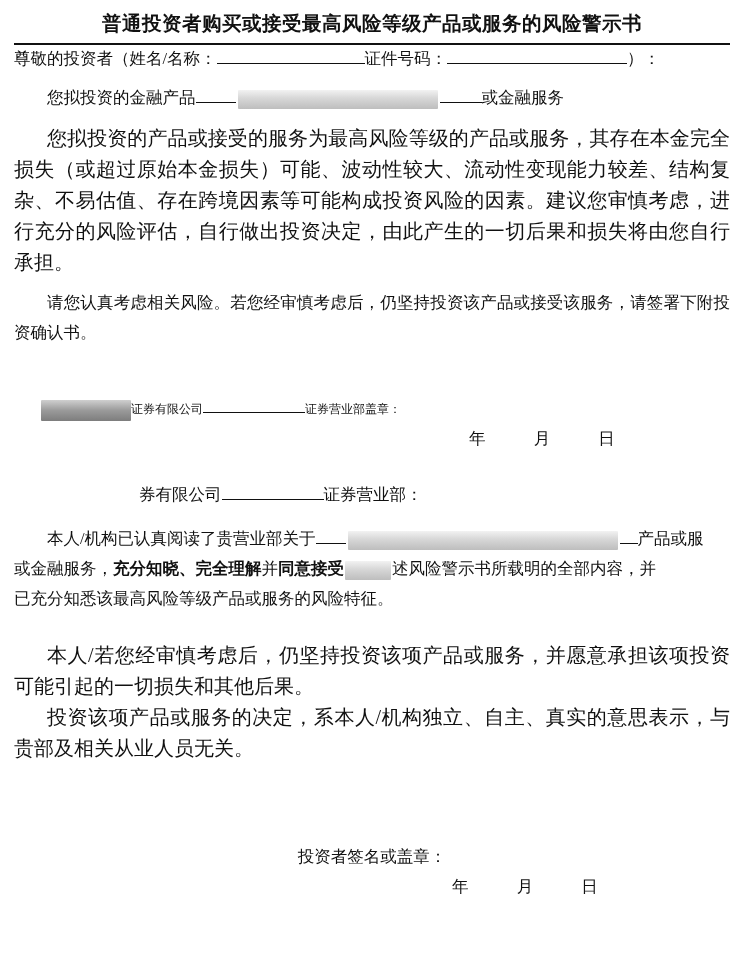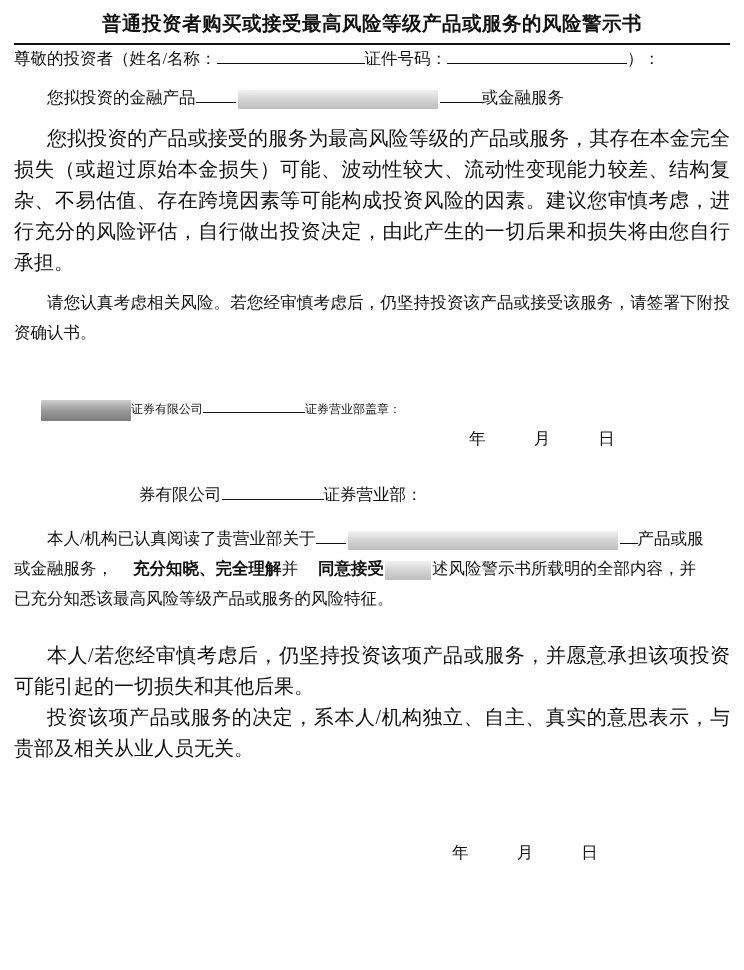--- a/index.html
+++ b/index.html
@@ -53,21 +53,21 @@
   .ul {
     display: inline-block;
     border-bottom: 1px solid #111;
     height: 17px;
     vertical-align: baseline;
   }
   .p-block {
     margin-top: 10px;
   }
   .indent { text-indent: 33px; }
-  .bold { font-weight: bold; margin-left: 20px; }
+  .bold { font-weight: bold; }
   .para-bold {
     font-weight: normal;
     font-size: 20px;
     line-height: 31px;
     text-align: justify;
     text-justify: inter-ideograph;
   }
   .redact {
     display: inline-block;
     background: linear-gradient(180deg,#f2f2f2 0%,#d9d9d9 40%,#bdbdbd 100%);
@@ -173,16 +173,17 @@
 
   <div class="sect-gap-md"></div>
 
   <div>
     <div class="para-bold indent">本人/若您经审慎考虑后，仍坚持投资该项产品或服务，并愿意承担该项投资可能引起的一切损失和其他后果。</div>
     <div class="para-bold indent">投资该项产品或服务的决定，系本人/机构独立、自主、真实的意思表示，与贵部及相关从业人员无关。</div>
   </div>
 
   <div style="height:74px"></div>
 
+  <div class="sign-row">投资者签名或盖章：</div>
 
   <div class="date-row-b">年 月 日</div>
 
 </div>
 
 </body></html>

